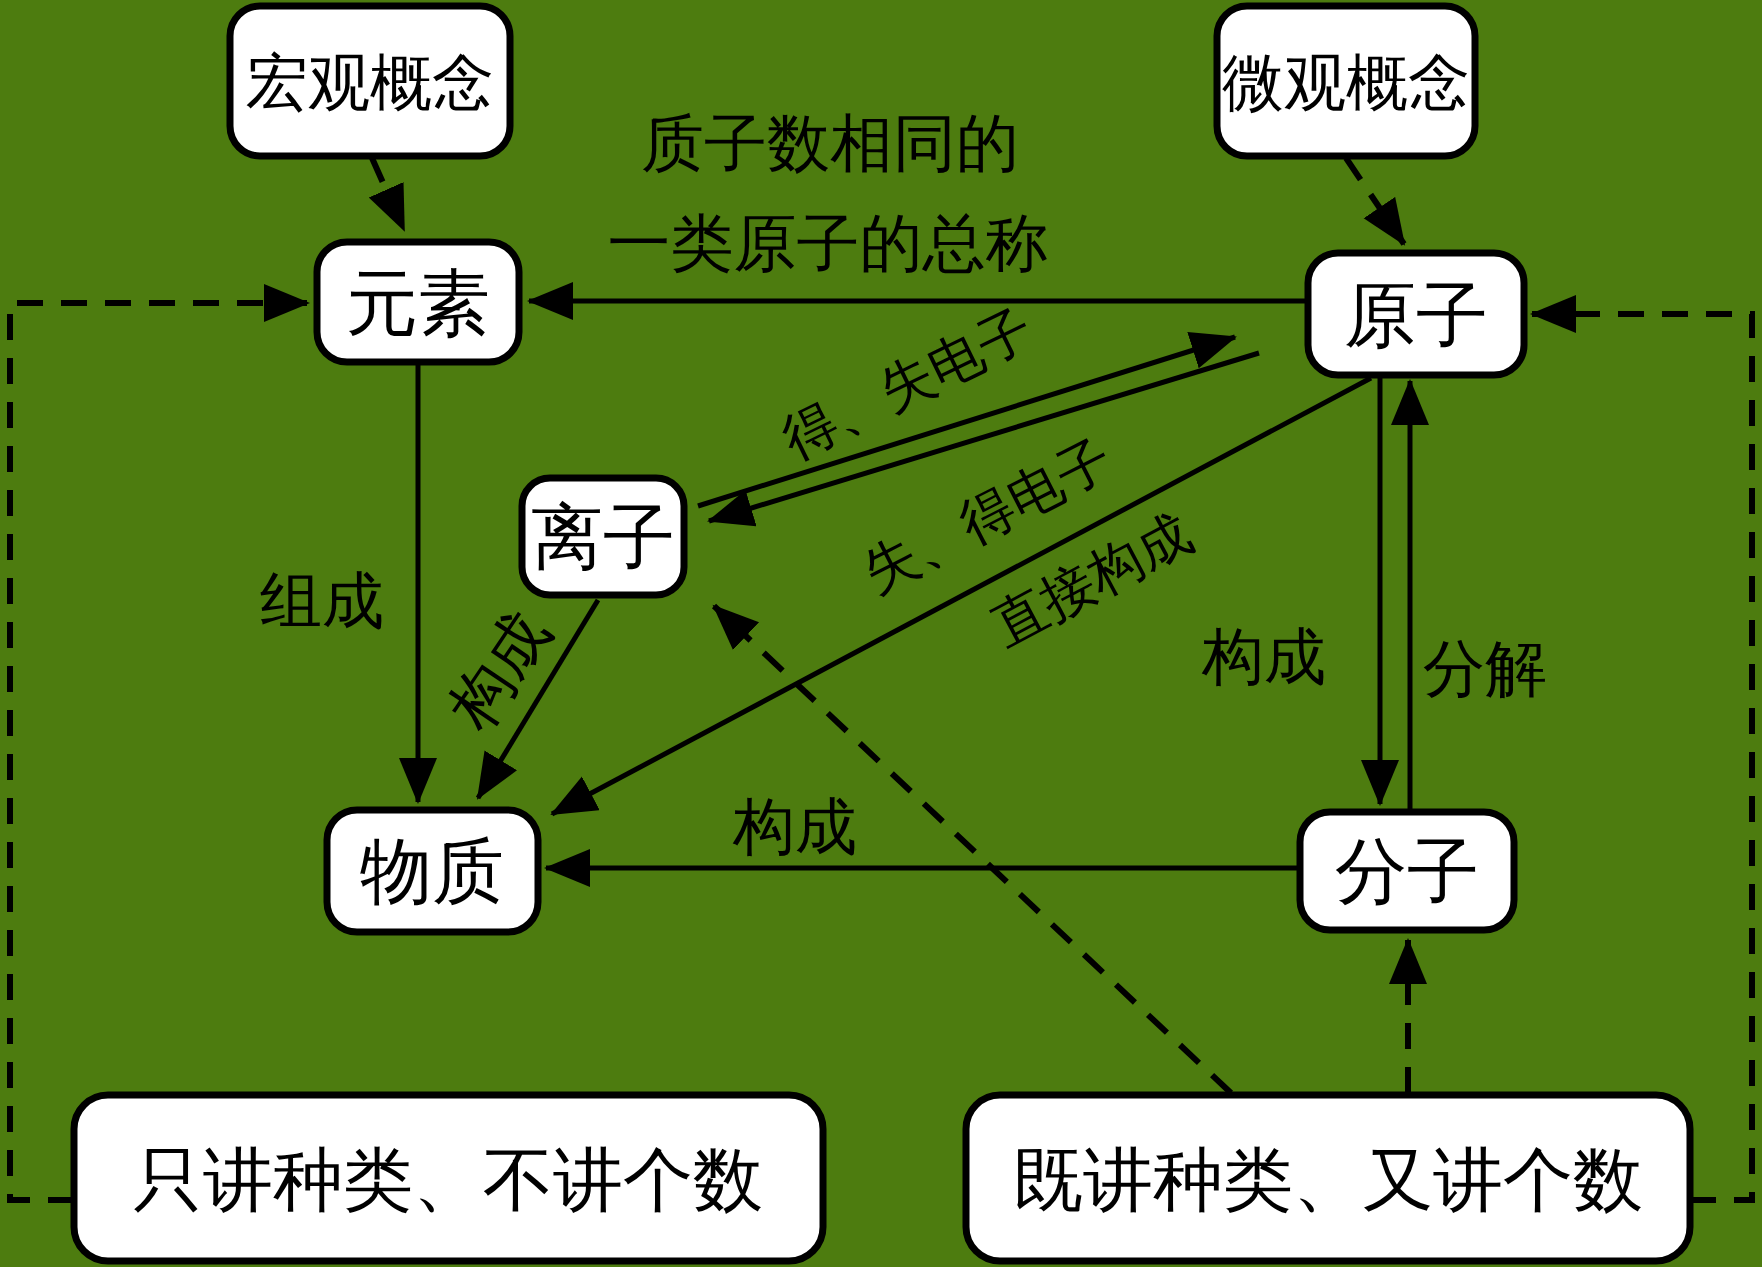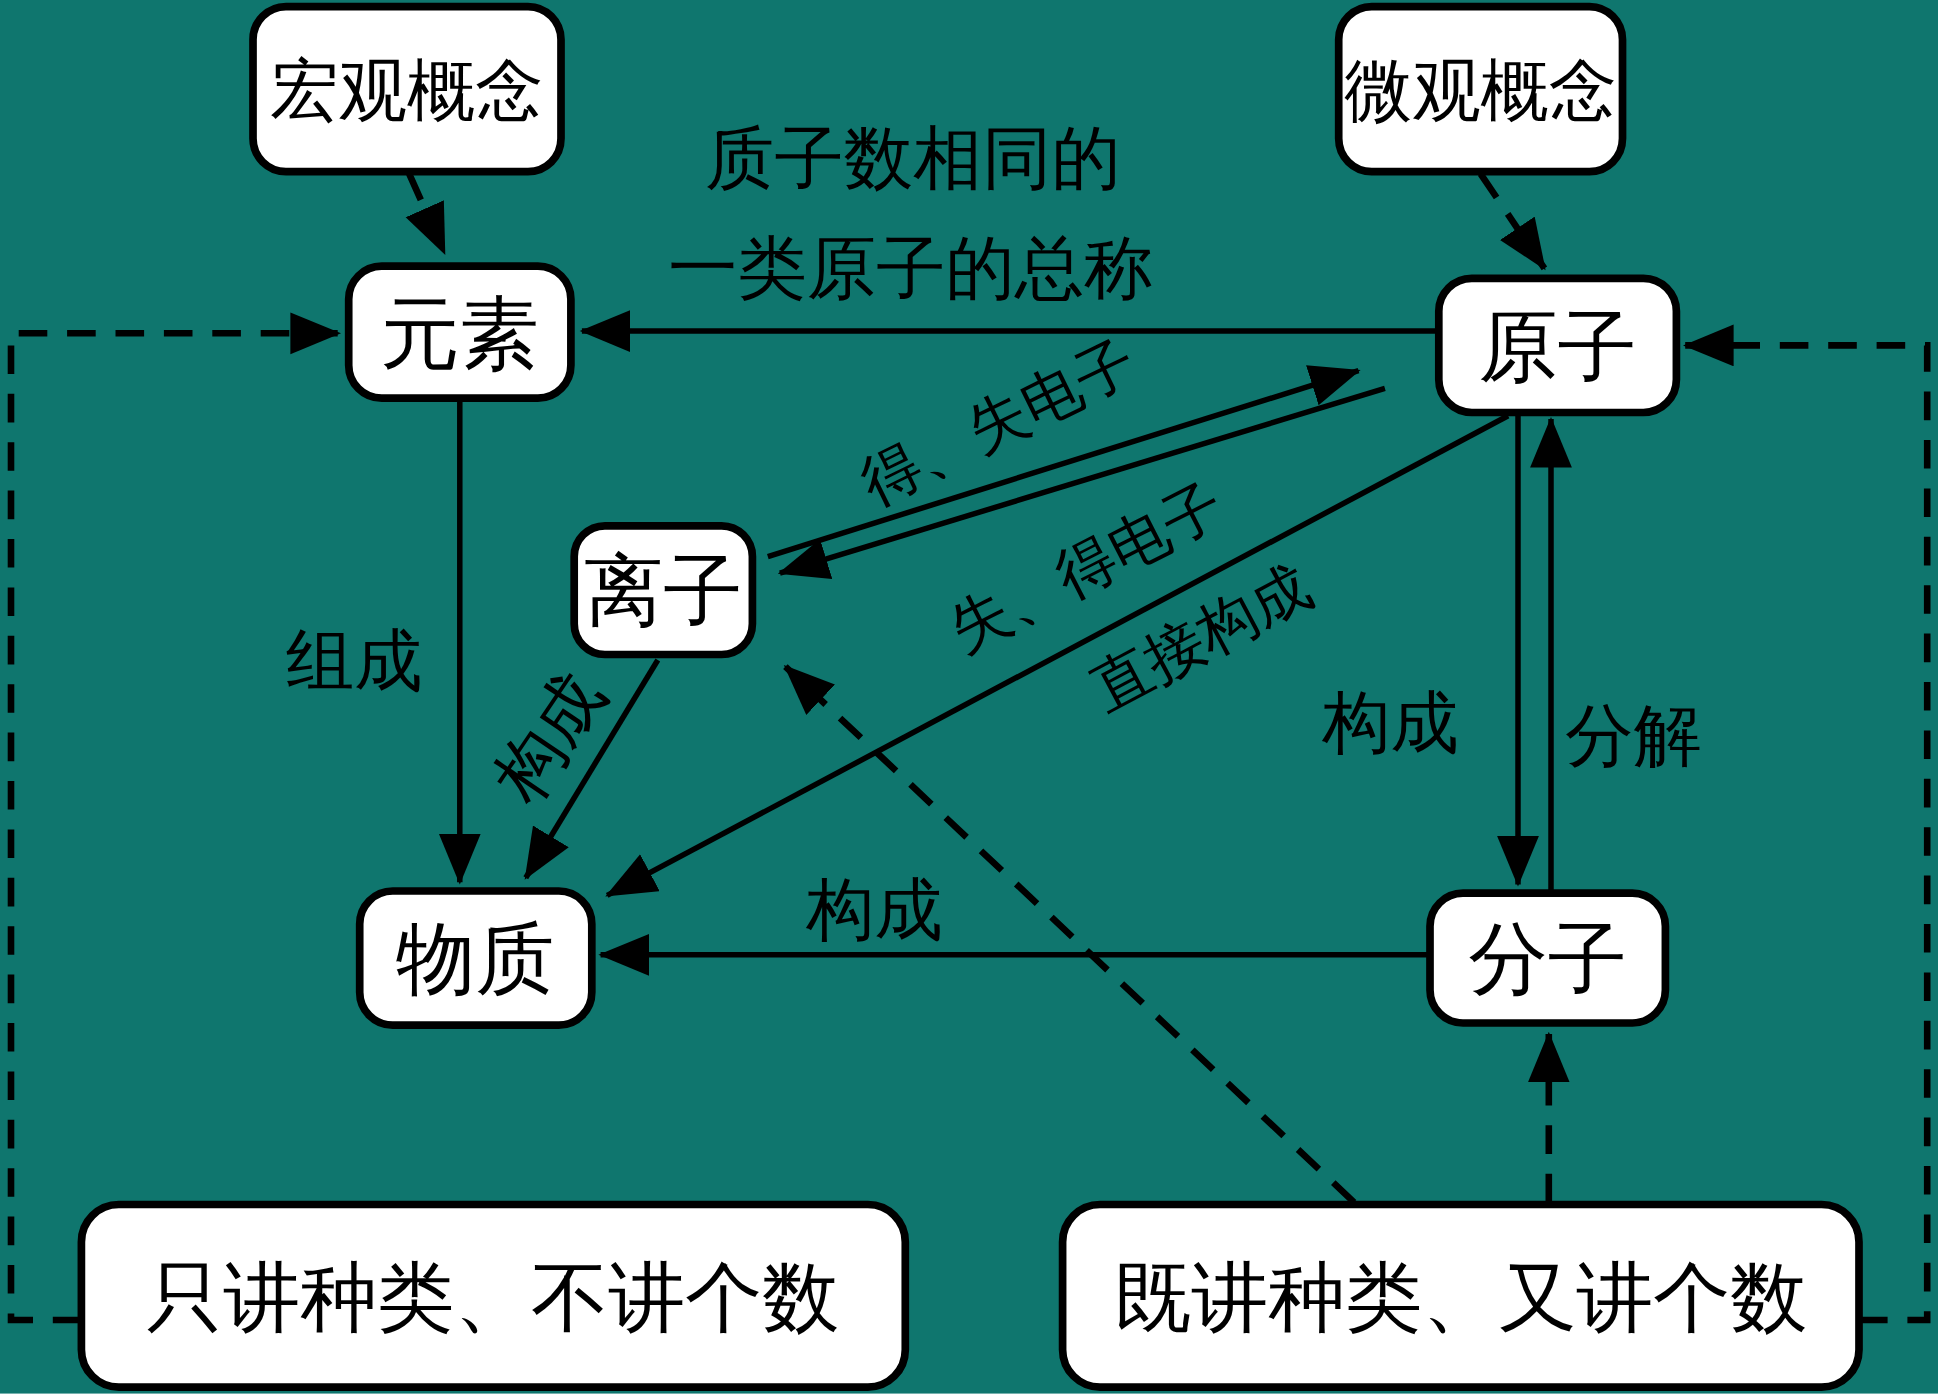--- a/index.html
+++ b/index.html
@@ -4,21 +4,21 @@
 <style>
   html, body {
     margin: 0;
     padding: 0;
     background: #ffffff;
   }
   .stage {
     width: 1762px;
     height: 1267px;
     position: relative;
-    background: #0f766e;
+    background: #4d7c0f;
     font-family: "DejaVu Sans", sans-serif;
   }
   svg { display: block; }
   .node-box {
     fill: #ffffff;
     stroke: #000000;
     stroke-width: 7;
   }
   .edge {
     fill: none;

